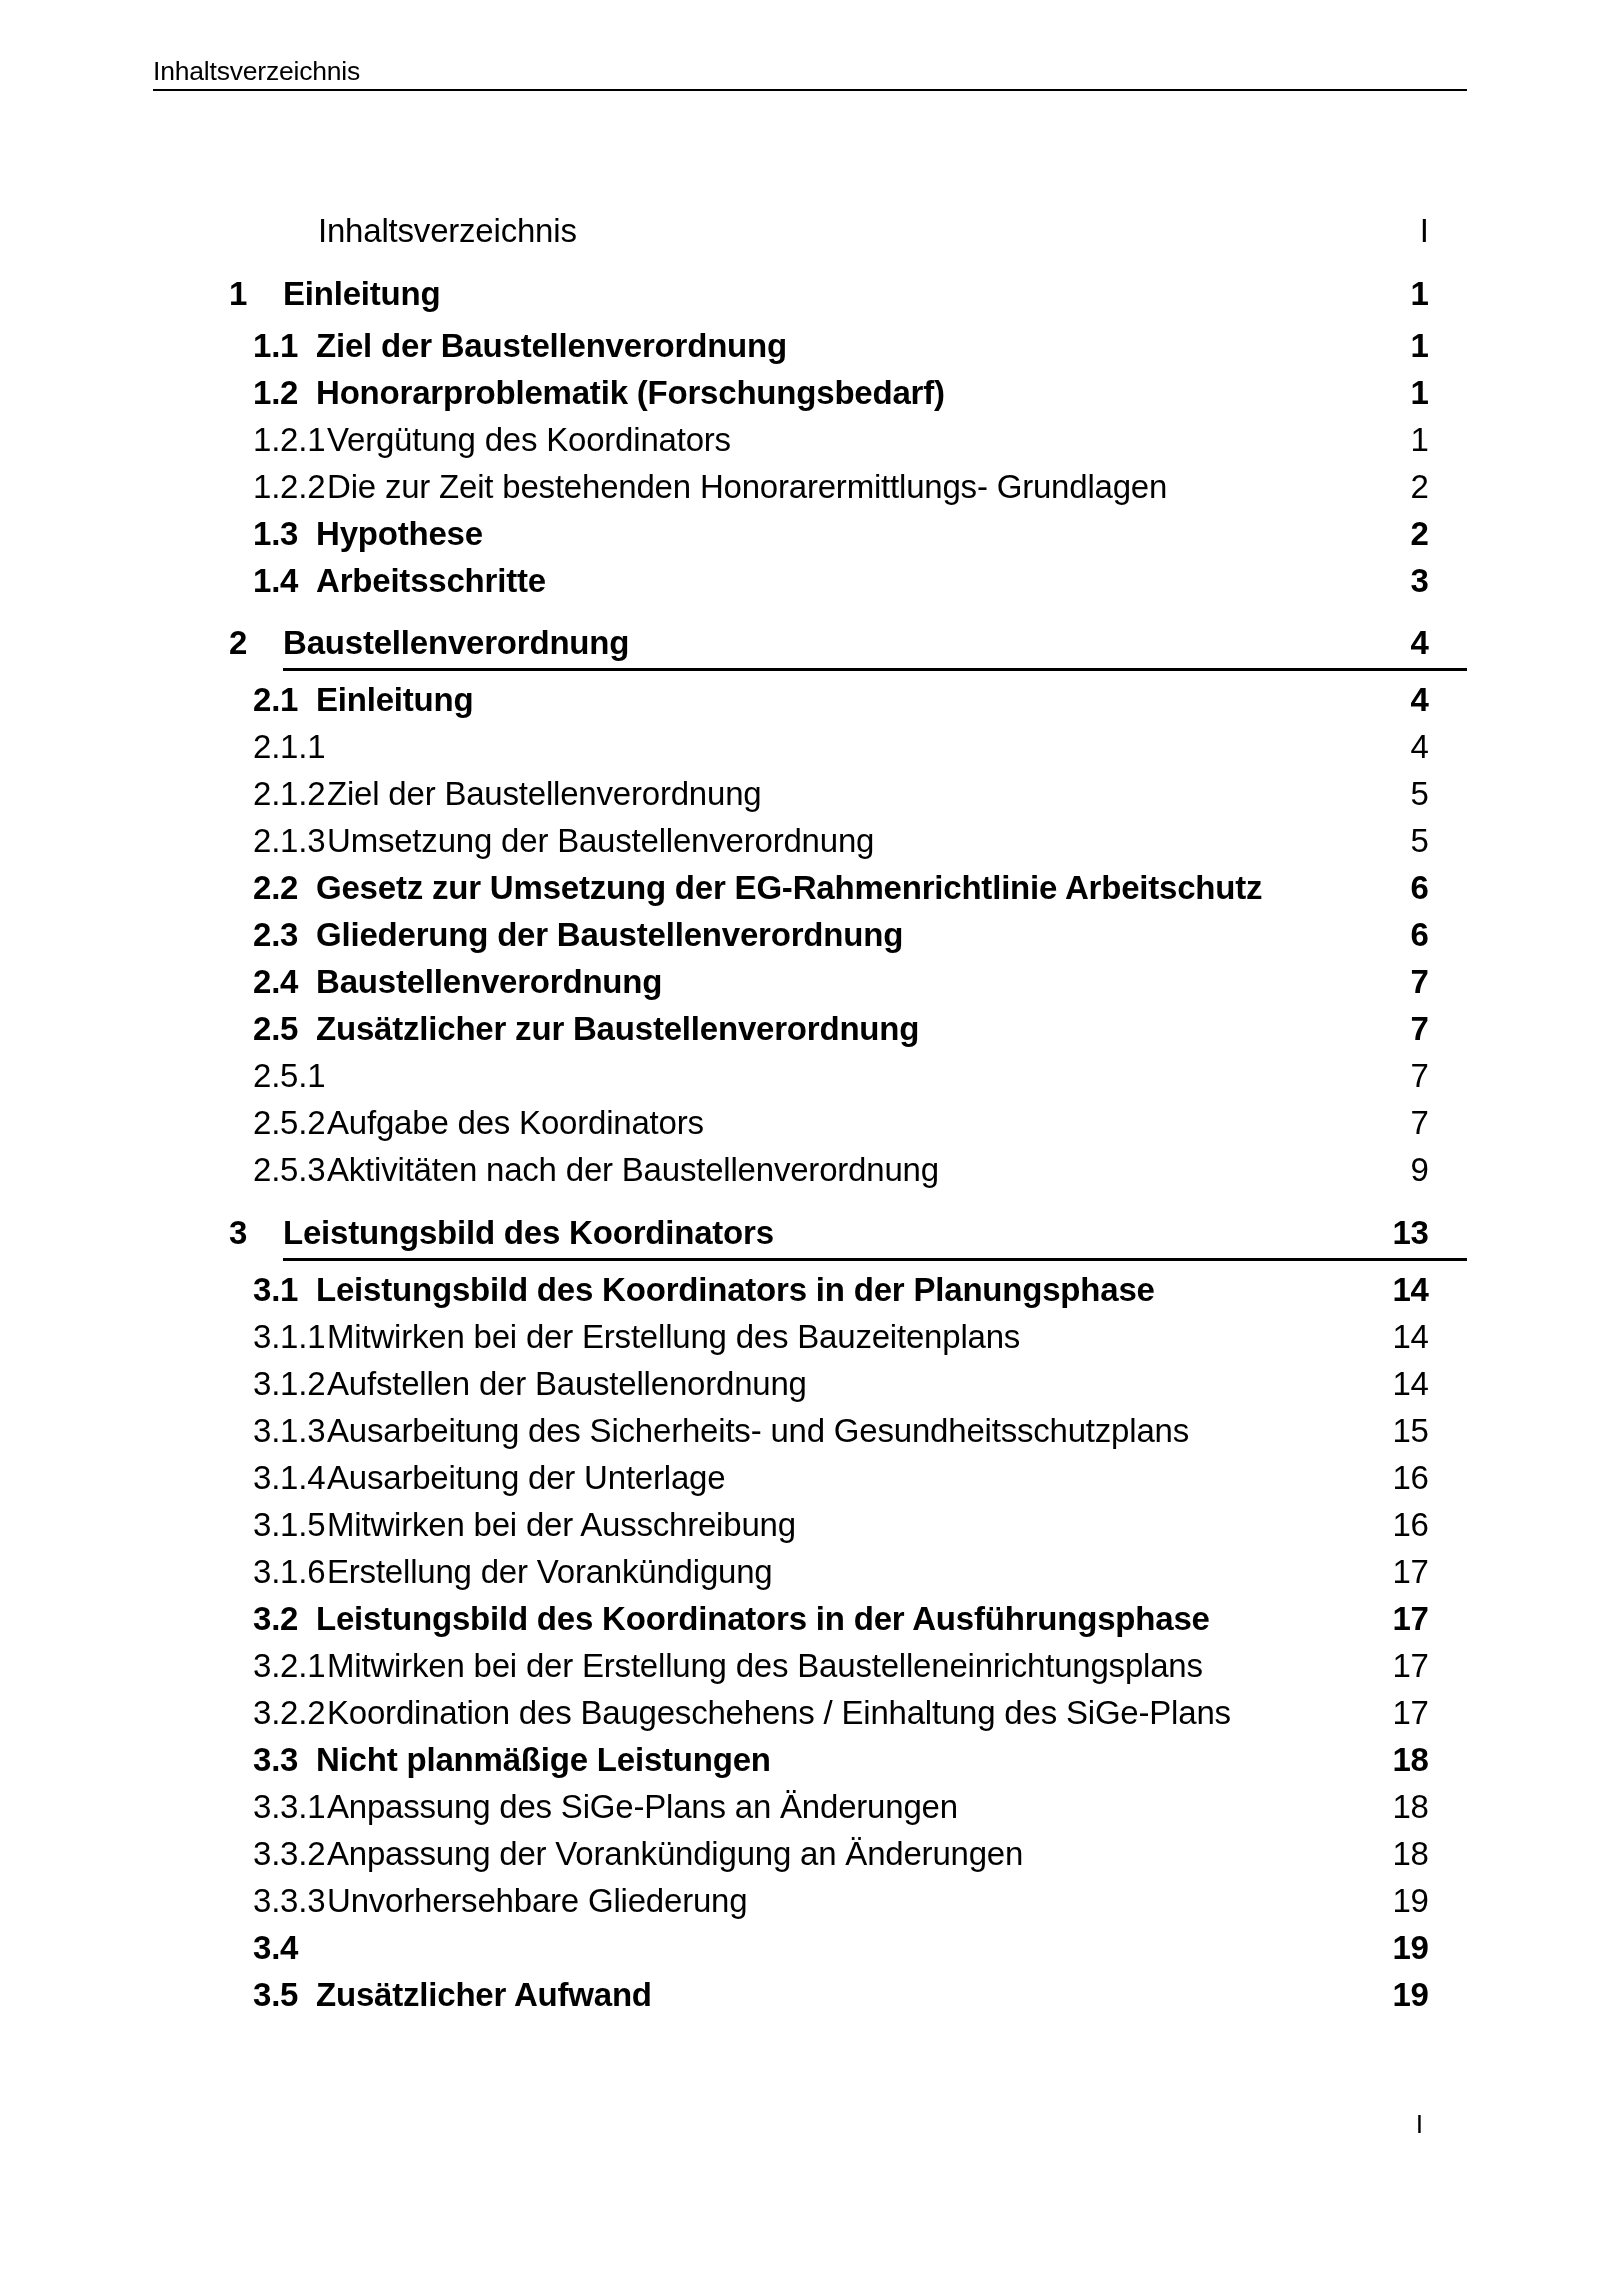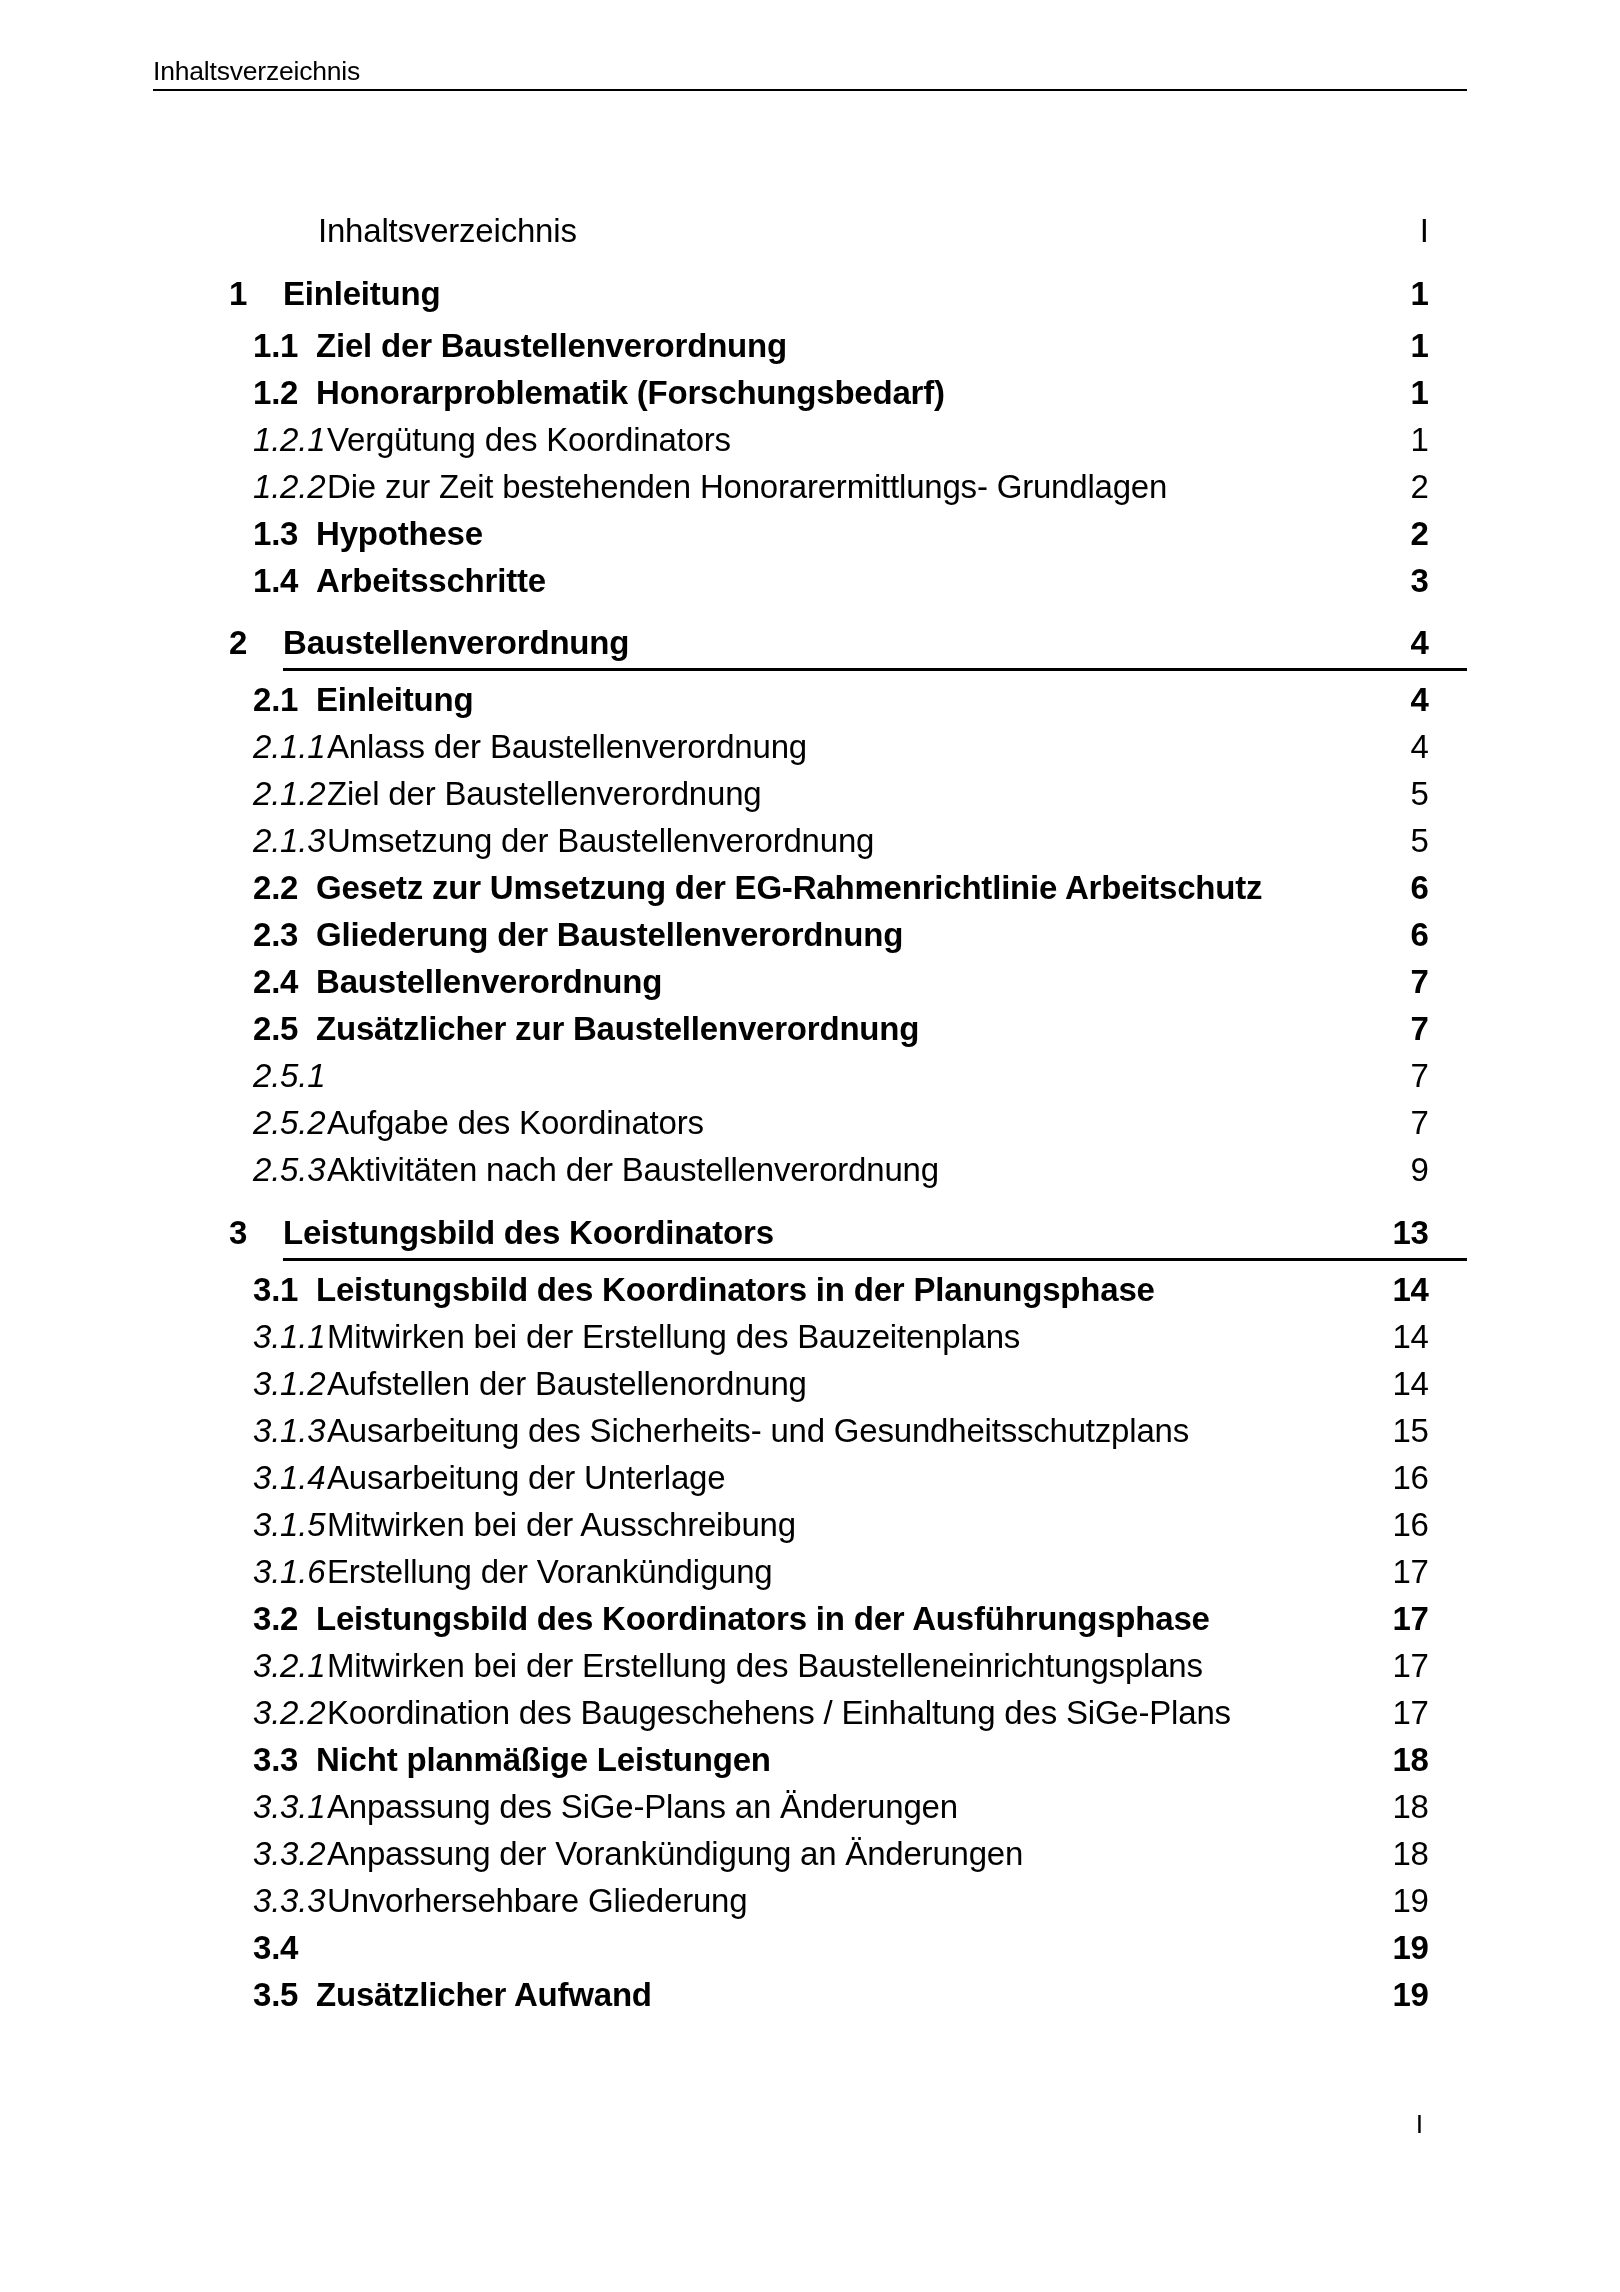--- a/index.html
+++ b/index.html
@@ -62,21 +62,21 @@
     border-bottom: 3.9px solid #000;
     padding-bottom: 2px;
   }
   
   .toc-row.level-0 { padding-left: 165px; margin-bottom: 6.9px; }
   .toc-row.level-1 { padding-left: 76px; margin-top: 15.7px; margin-bottom: 4.9px; }
   .toc-row.level-1 .num { width: 54px; }
   .toc-row.level-2 { padding-left: 100px; }
   .toc-row.level-2 .num { width: 63px; }
   .toc-row.level-3 { padding-left: 100px; }
-  .toc-row.level-3 .num { width: 74px; font-style: italic; }
+  .toc-row.level-3 .num { width: 74px; }
   
   .page-footer {
     position: absolute;
     top: 2109px;
     right: 197px;
     font-size: 26.5px;
     line-height: 31px;
   }
 </style>
 </head>
@@ -165,21 +165,20 @@
       <span class="num">2.1</span>
       <span class="rest">
         <span class="title">Einleitung</span>
         <span class="page">4</span>
       </span>
     </div>
 
     <div class="toc-row level-3">
       <span class="num">2.1.1</span>
       <span class="rest">
-        <span class="title">Anlass der Baustellenverordnung</span>
         <span class="page">4</span>
       </span>
     </div>
 
     <div class="toc-row level-3">
       <span class="num">2.1.2</span>
       <span class="rest">
         <span class="title">Ziel der Baustellenverordnung</span>
         <span class="page">5</span>
       </span>

